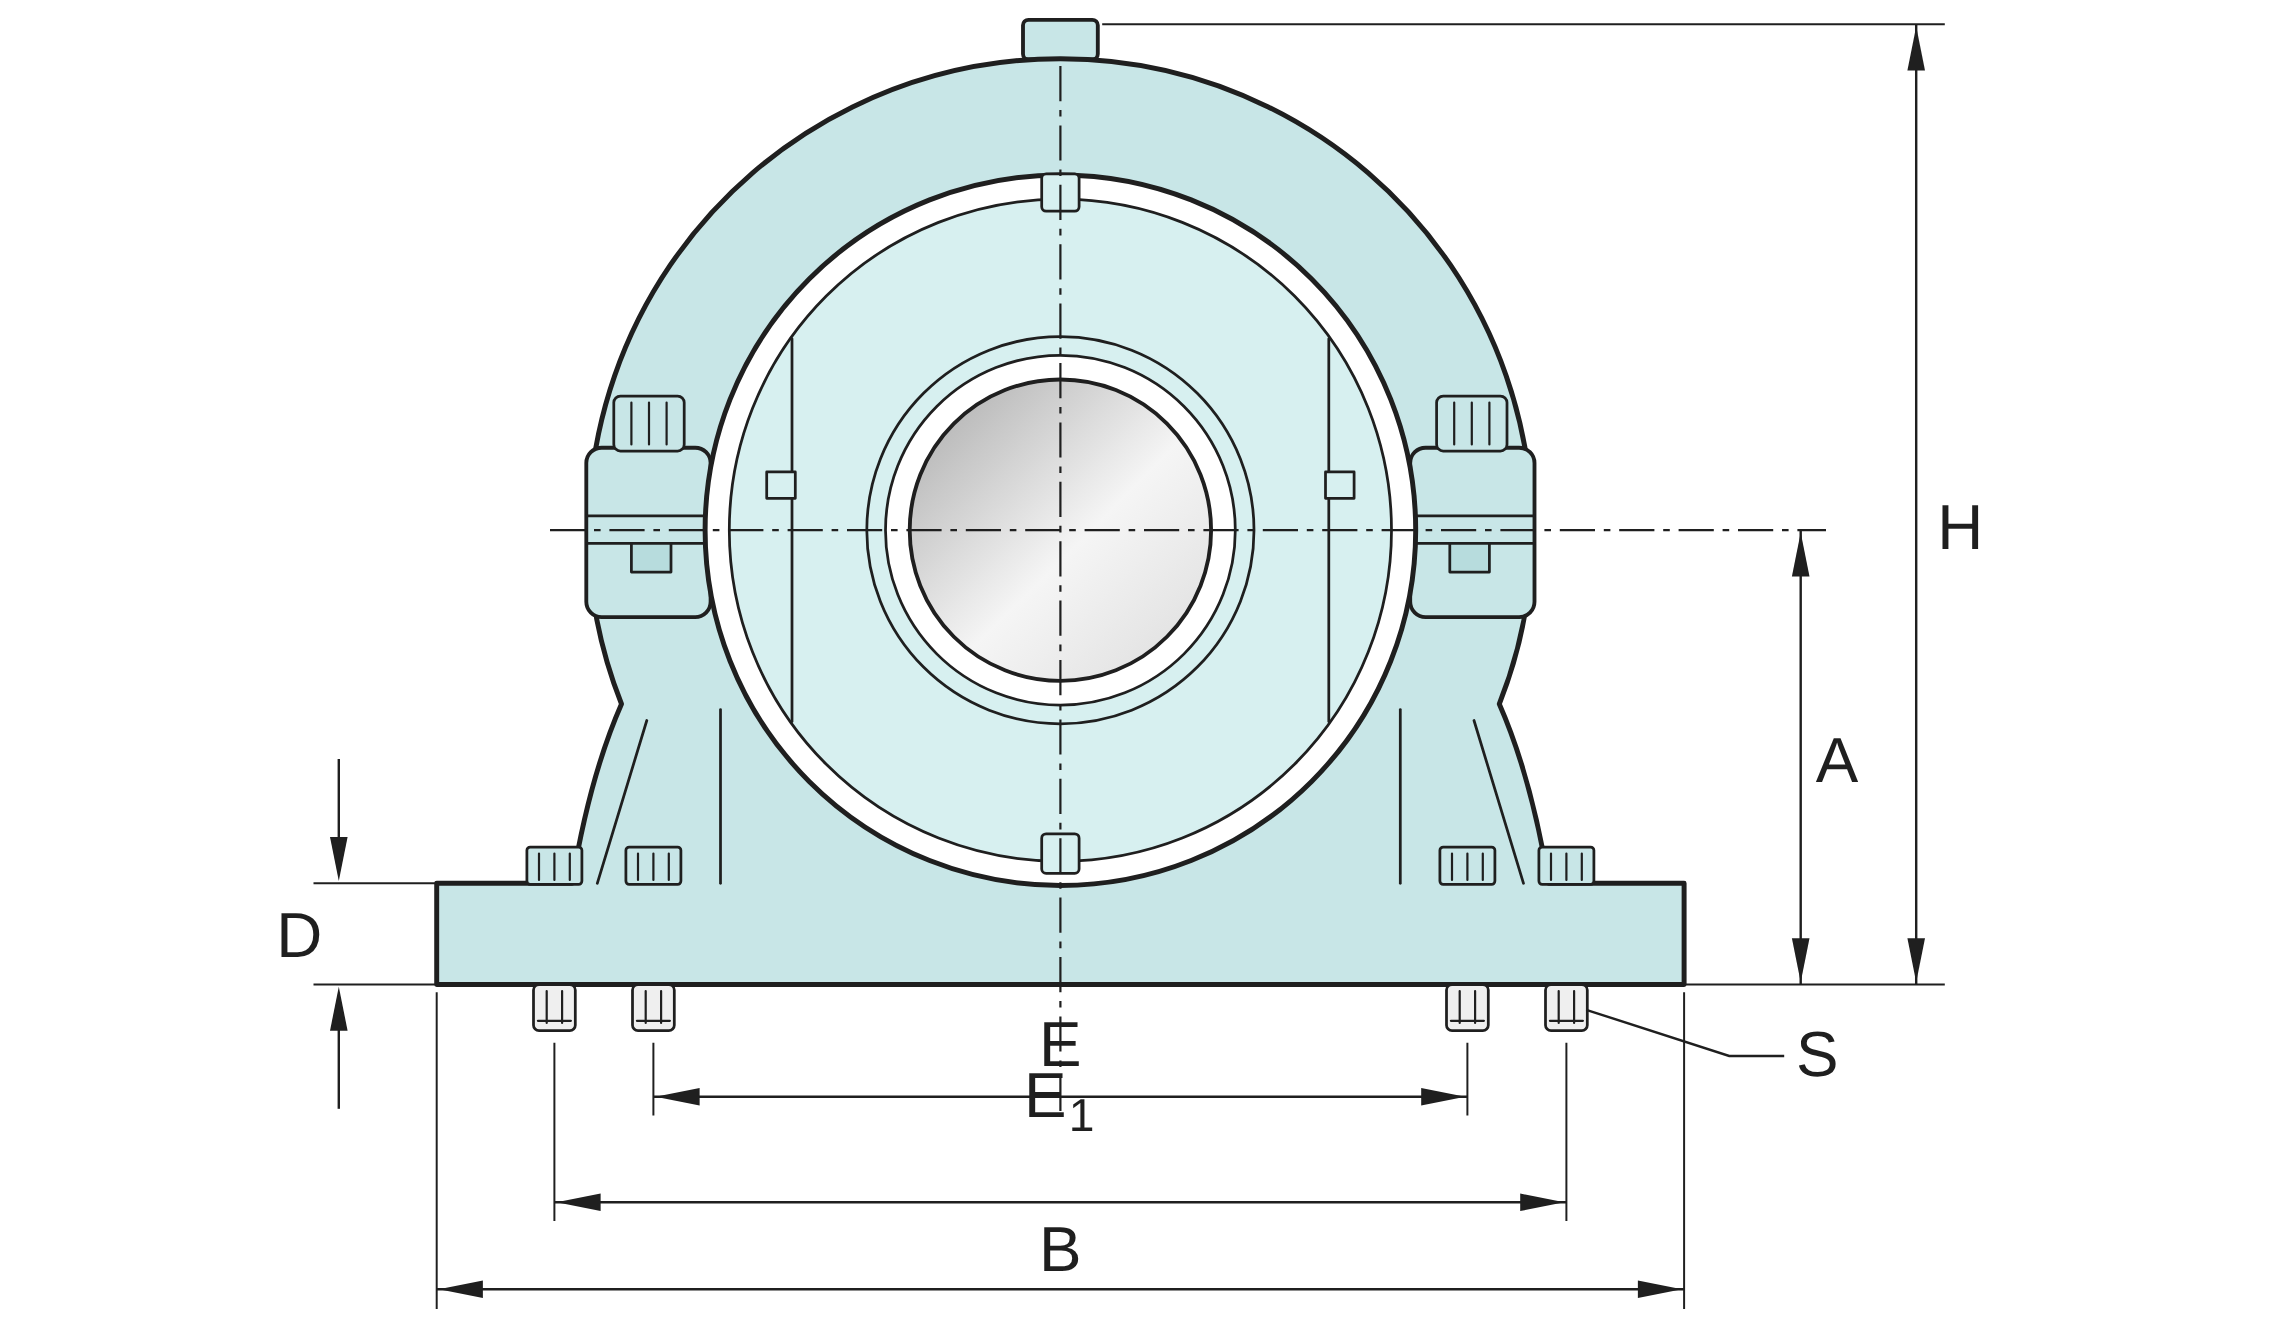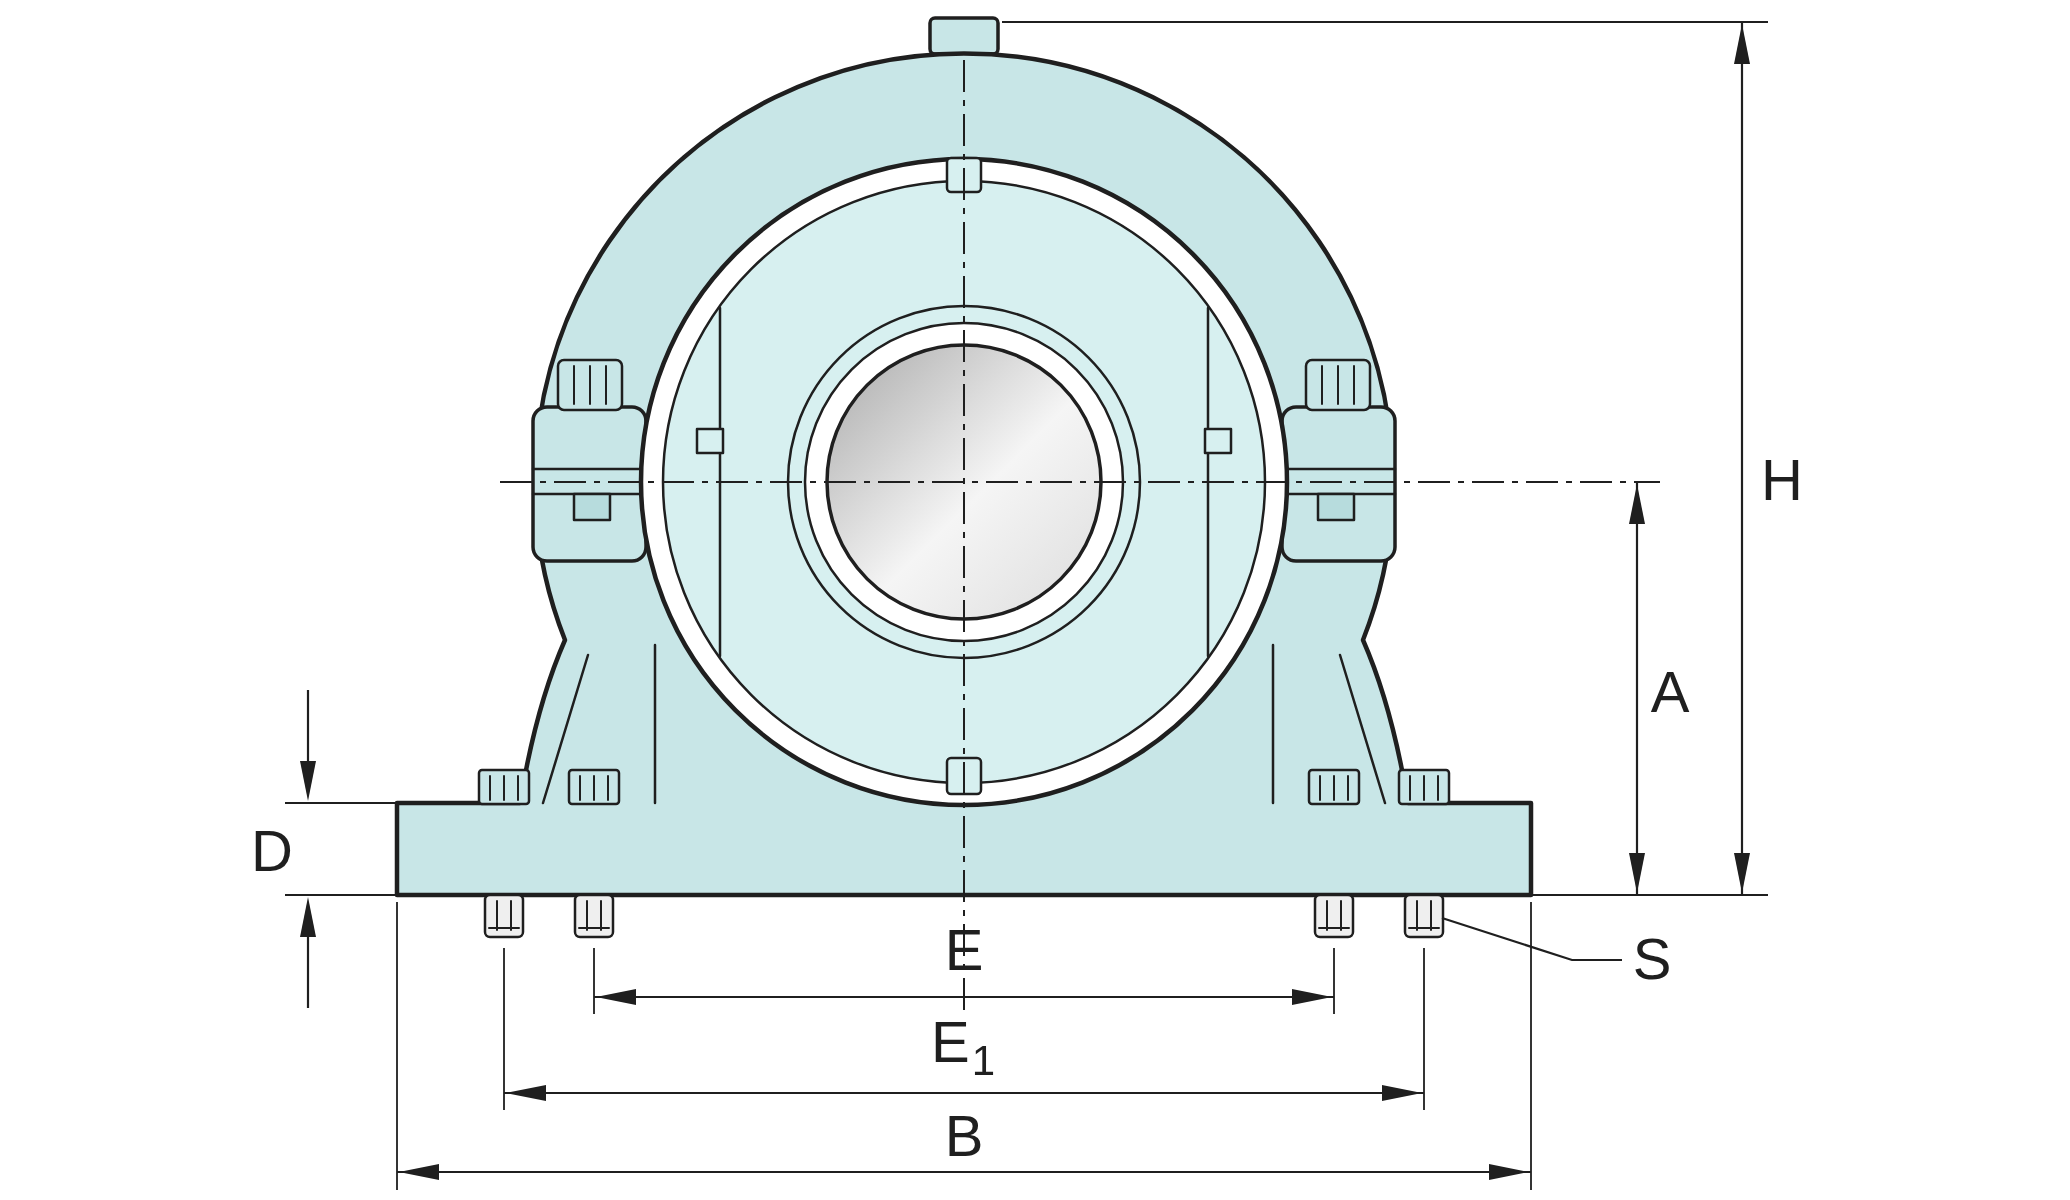--- a/index.html
+++ b/index.html
@@ -190,17 +190,17 @@
       </g>
 
       <path d="M 1442 918 L 1572 960 L 1622 960" class="dim"></path>
     </g>
   </svg>
 
   <div class="label" style="left:1782px;top:480px">H</div>
   <div class="label" style="left:1670px;top:692px">A</div>
   <div class="label" style="left:272px;top:851px">D</div>
   <div class="label" style="left:964px;top:950px">E</div>
-  <div class="label" style="left:962px;top:1042px"><span>E</span><span class="sub">1</span></div>
+  <div class="label" style="left:962px;top:996px"><span>E</span><span class="sub">1</span></div>
   <div class="label" style="left:964px;top:1136px">B</div>
   <div class="label" style="left:1652px;top:959px">S</div>
 
 </div>
 
 </body></html>

